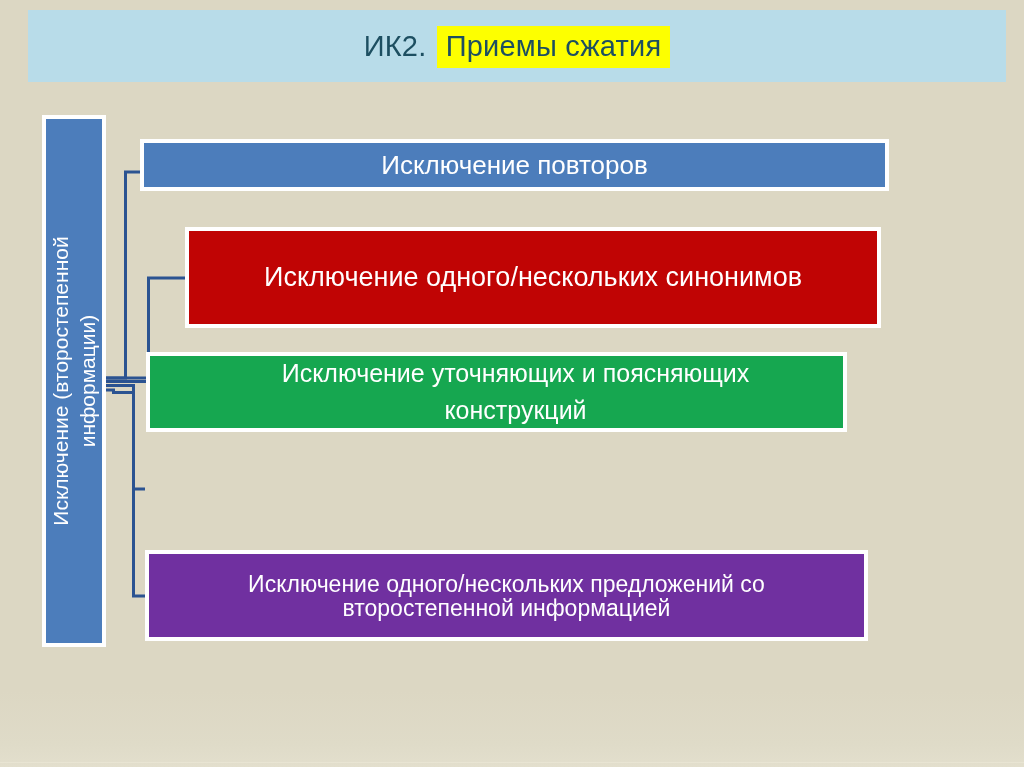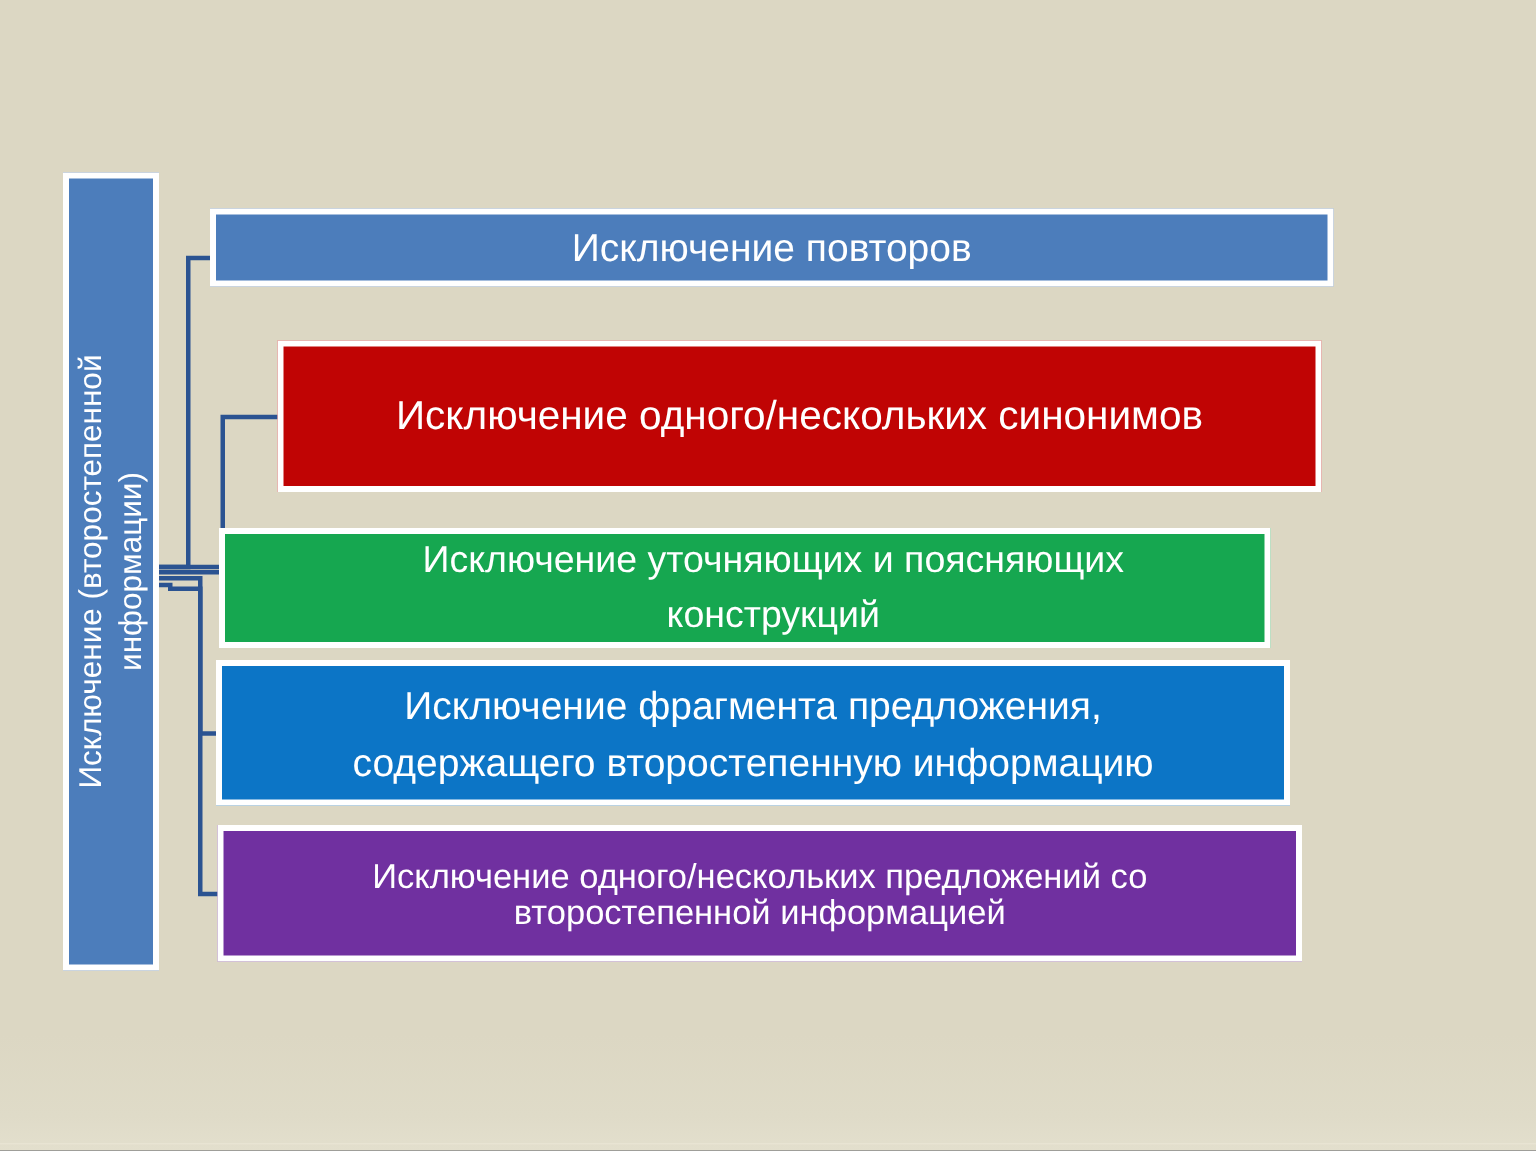--- a/index.html
+++ b/index.html
@@ -99,20 +99,23 @@
   .box2 { left: 185px; top: 227px; width: 696px; height: 101px; font-size: 27px; }
   .box3 { left: 146px; top: 352px; width: 701px; height:  80px; font-size: 25px; line-height: 37px; padding-left: 38px; }
   .box4 { left: 144px; top: 440px; width: 716px; height:  97px; font-size: 26px; line-height: 38px; }
   .box5 { left: 145px; top: 550px; width: 723px; height:  91px; font-size: 23px; line-height: 24px; }
 </style>
 </head>
 <body>
 
 <div class="slide">
 
+  <div class="title-bar">
+    <div class="title-text"><span>ИК2. </span><span class="hl">Приемы сжатия</span></div>
+  </div>
 
   <svg class="connectors" width="1024" height="767" viewBox="0 0 1024 767" aria-hidden="true">
     <path d="M106 378 L125.5 378 L125.5 172 L140 172"></path>
     <path d="M106 378 L148.5 378 L148.5 278 L186 278"></path>
     <path d="M106 381.5 L147 381.5"></path>
     <path d="M106 385.5 L133.5 385.5 L133.5 489 L145 489"></path>
     <path d="M106 390 L113.5 390 L113.5 392.5 L133.5 392.5 L133.5 596 L146 596"></path>
   </svg>
 
   <div class="side-box" style="background: rgb(76, 125, 187);">
@@ -125,23 +128,19 @@
 
   <div class="box box2" style="background: rgb(192, 4, 4);">
     <span class="lbl">Исключение одного/нескольких синонимов</span>
   </div>
 
   <div class="box box3" style="background: rgb(22, 167, 80);">
     <span class="lbl">Исключение уточняющих и поясняющих
 конструкций</span>
   </div>
 
-  <div class="box box4" style="background: rgb(12, 117, 198);">
-    <span class="lbl">Исключение фрагмента предложения,
-содержащего второстепенную информацию</span>
-  </div>
 
   <div class="box box5" style="background: rgb(112, 48, 160);">
     <span class="lbl">Исключение одного/нескольких предложений со
 второстепенной информацией</span>
   </div>
 
 </div>
 
 </body></html>

